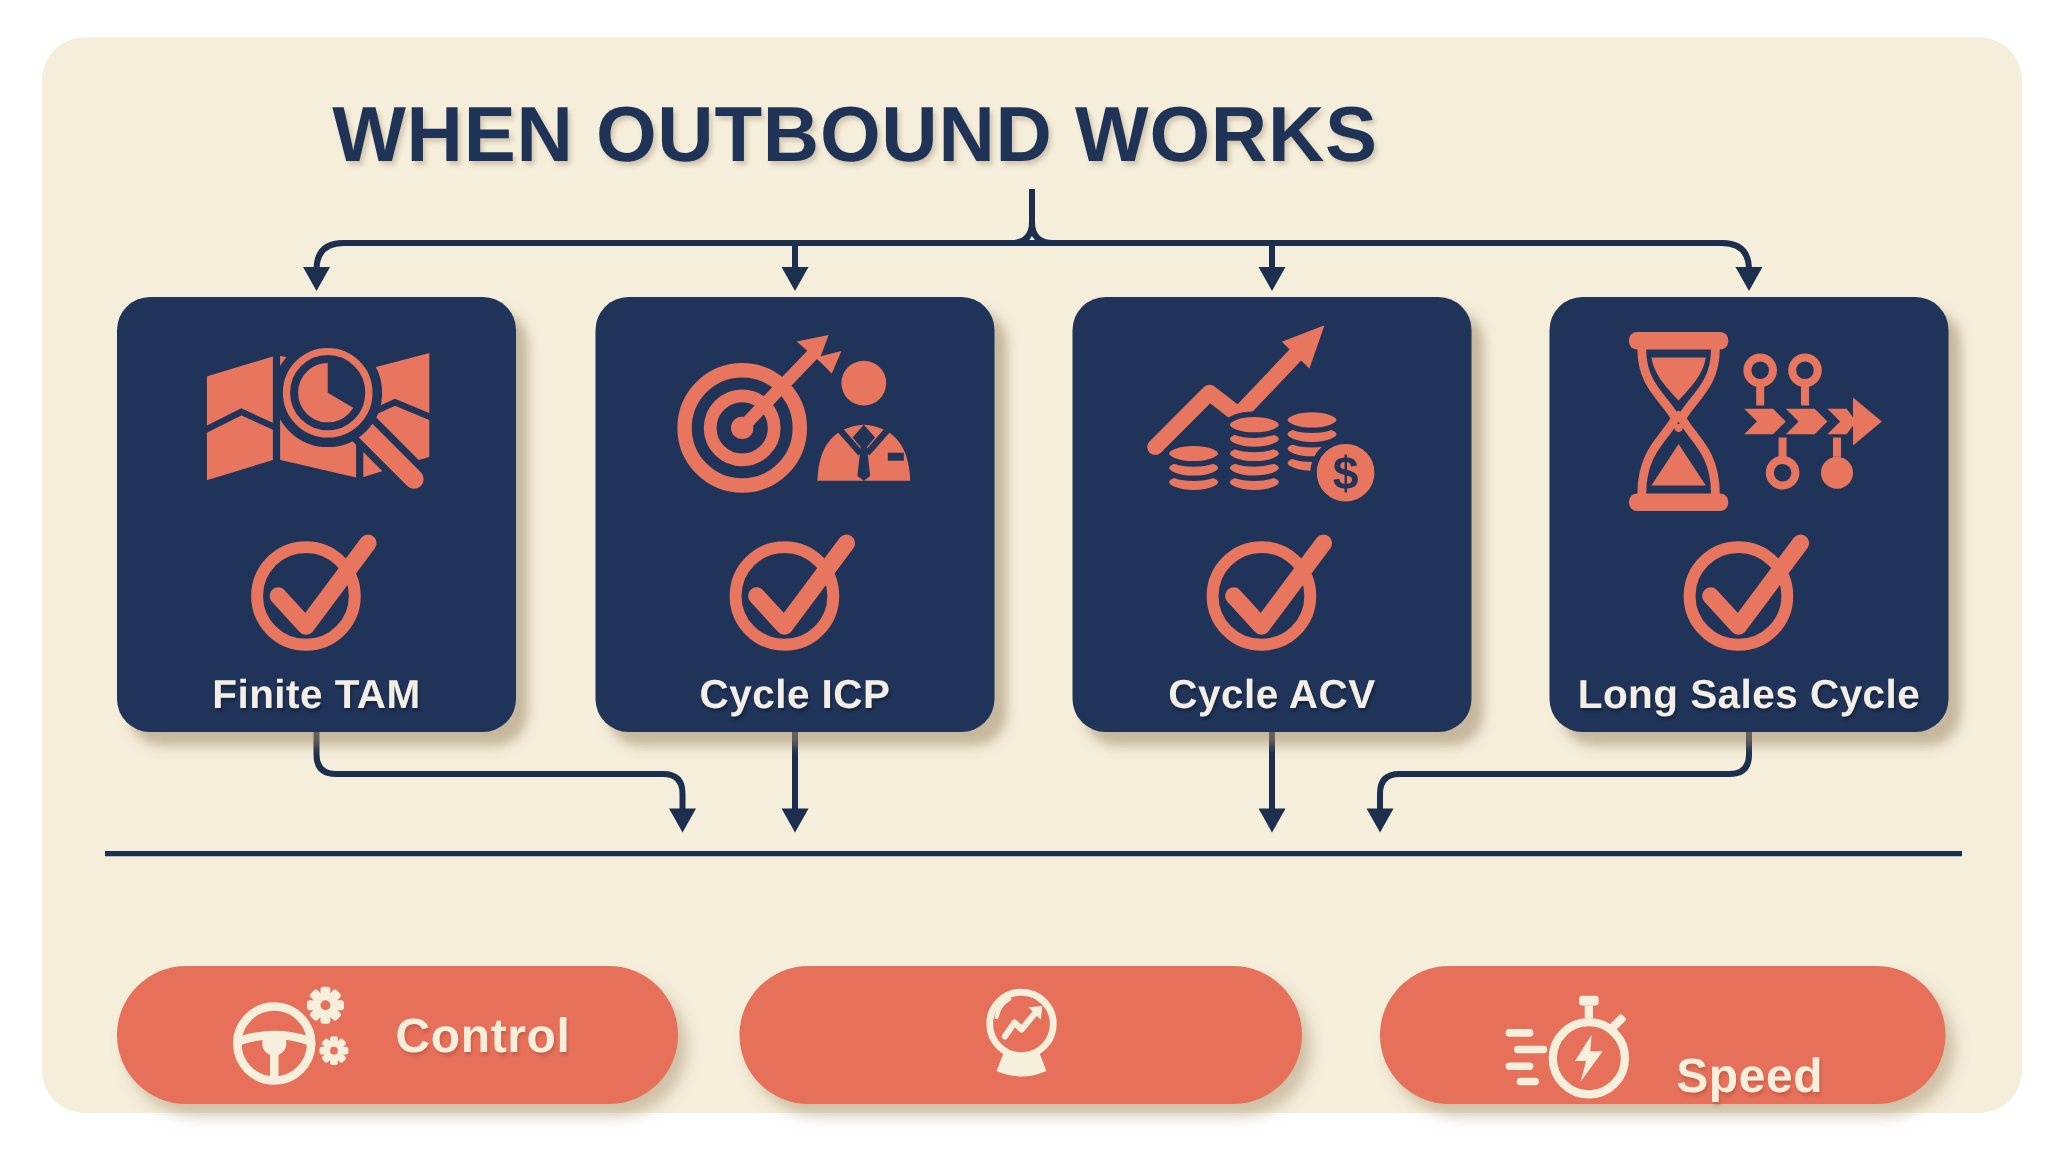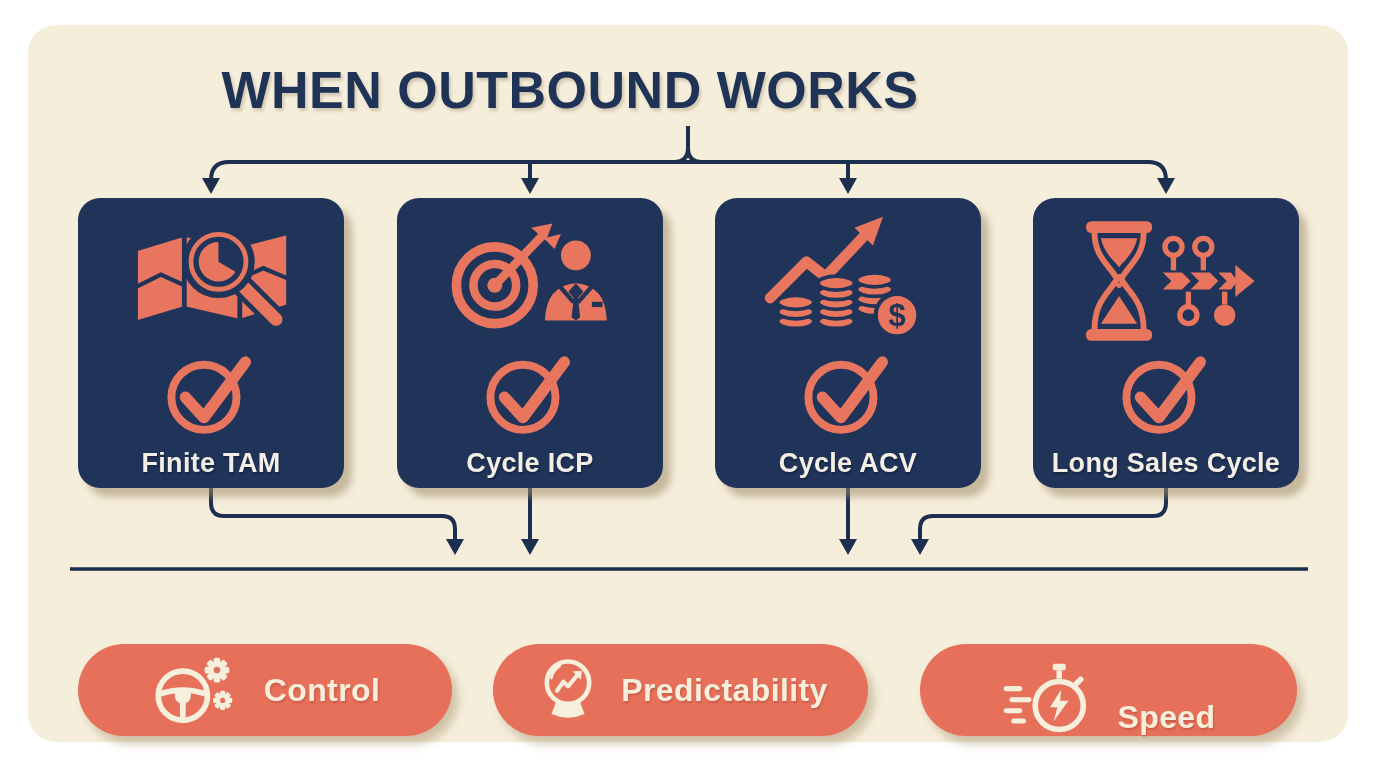--- a/index.html
+++ b/index.html
@@ -242,21 +242,20 @@
 </div>
 
 <div class="pill p2">
   <svg width="70" height="70" viewBox="0 0 76 76">
     <circle cx="38" cy="30" r="23" fill="none" stroke="#f6efdc" stroke-width="5"></circle>
     <path d="M26,39 L33,29 L38,34 L48,22" fill="none" stroke="#f6efdc" stroke-width="4.5" stroke-linecap="round" stroke-linejoin="round"></path>
     <path d="M43,18 L53,17 L52,27 Z" fill="#f6efdc"></path>
     <path d="M20,25 A19,19 0 0 1 29,12" stroke="#f6efdc" stroke-width="3" fill="none" stroke-linecap="round"></path>
     <path d="M25,51 L51,51 L56,64 Q38,72 20,64 Z" fill="#f6efdc"></path>
   </svg>
-  <div class="plabel">Predictability</div>
 </div>
 
 <div class="pill p3">
   <svg width="98" height="74" viewBox="0 0 104 80">
     <g fill="#f6efdc">
       <rect x="2" y="26" width="20" height="5.5" rx="2.7"></rect>
       <rect x="8" y="38" width="24" height="5.5" rx="2.7"></rect>
       <rect x="2" y="50" width="20" height="5.5" rx="2.7"></rect>
       <rect x="10" y="61" width="16" height="5.5" rx="2.7"></rect>
       <rect x="55" y="2" width="14" height="7" rx="2"></rect>

